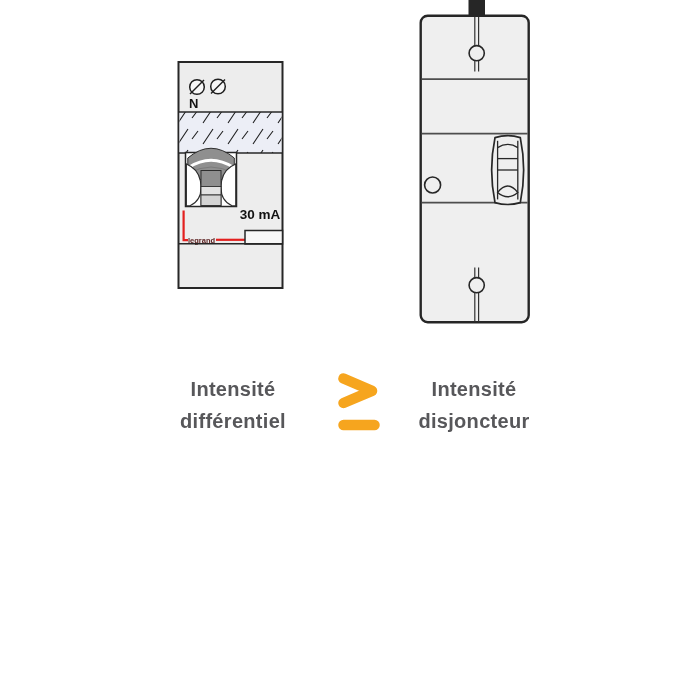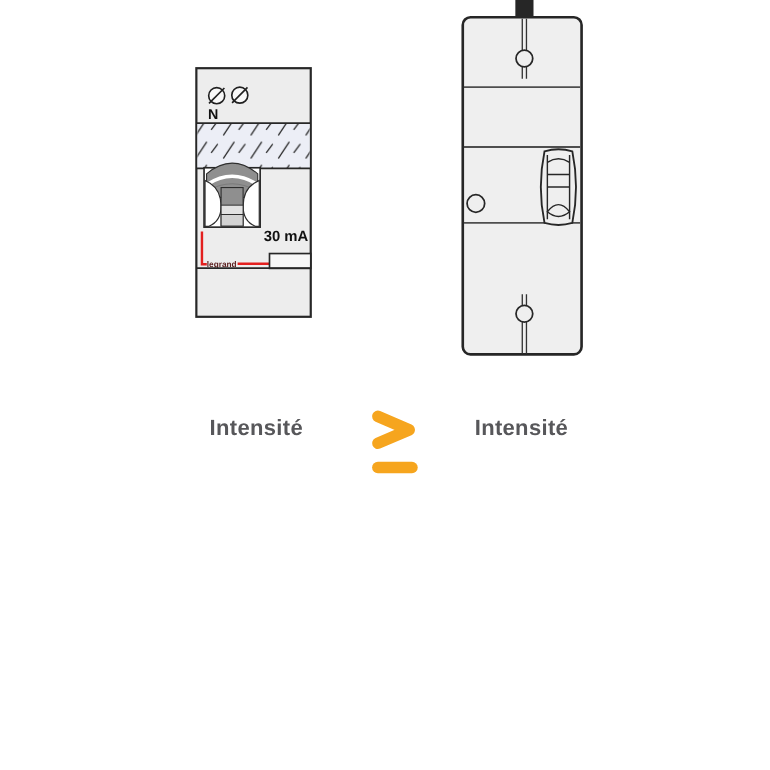--- a/index.html
+++ b/index.html
@@ -125,24 +125,26 @@
 
     <g>
       <line x1="474.8" y1="267.5" x2="474.8" y2="321.5" stroke="#333333" stroke-width="1.2"></line>
       <line x1="478.6" y1="267.5" x2="478.6" y2="321.5" stroke="#333333" stroke-width="1.2"></line>
       <circle cx="476.7" cy="285.2" r="7.6" fill="#EFEFEF" stroke="#272727" stroke-width="1.6"></circle>
     </g>
   </svg>
 
   <div class="caption caption-left">
     <div>Intensité</div>
+    <div>différentiel</div>
   </div>
 
   <svg class="operator-svg" viewBox="0 0 50 64">
     <path d="M10.5,10.5 L39,22.8 L10.5,35" fill="none" stroke="#F6A51E" stroke-width="10.5" stroke-linecap="round" stroke-linejoin="round"></path>
     <line x1="10.5" y1="57" x2="41.5" y2="57" stroke="#F6A51E" stroke-width="10.5" stroke-linecap="round"></line>
   </svg>
 
   <div class="caption caption-right">
     <div>Intensité</div>
+    <div>disjoncteur</div>
   </div>
 
 </div>
 
 </body></html>

